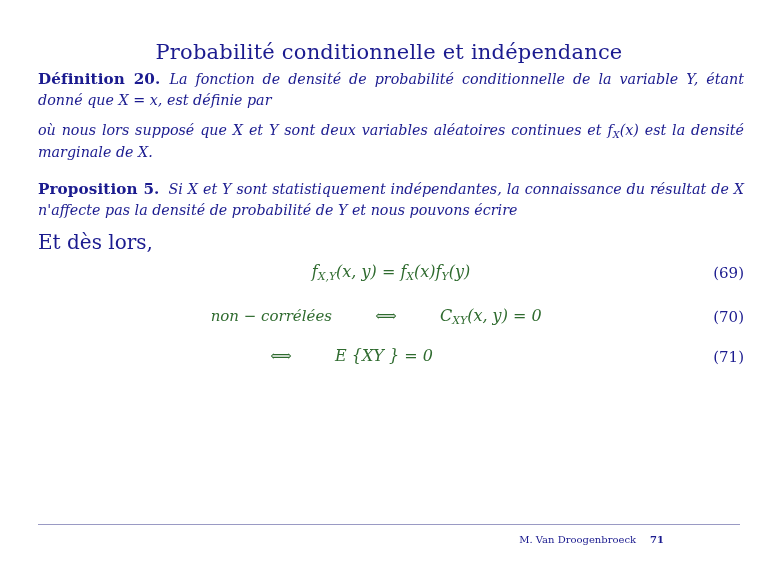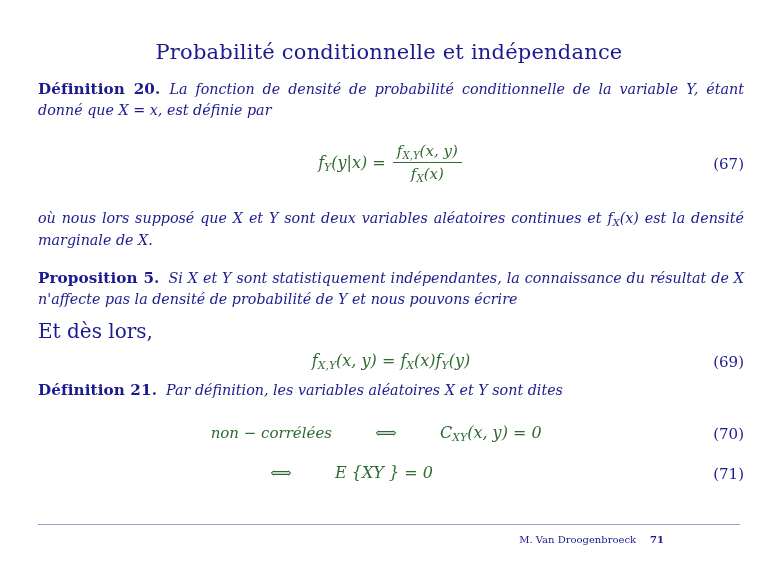--- a/index.html
+++ b/index.html
@@ -26,21 +26,21 @@
     left: 0;
     width: 778px;
     text-align: center;
     color: #1b1b8f;
     font-size: 21px;
     font-family: "DejaVu Serif", serif;
     letter-spacing: 0.2px;
   }
   .body {
     position: absolute;
-    top: 78px;
+    top: 68px;
     left: 38px;
     width: 706px;
   }
   .para {
     color: #1b1b8f;
     font-size: 14.3px;
     line-height: 1.45;
     font-style: italic;
     font-family: "DejaVu Serif", serif;
     text-align: justify;
@@ -189,31 +189,20 @@
 <div class="slide">
 
   <div class="title">Probabilité conditionnelle et indépendance</div>
 
   <div class="body">
 
     <div class="para">
       <span class="lead">Définition 20.</span><span class="lead-gap"></span><span>La fonction de densité de probabilité conditionnelle de la variable </span><span class="math">Y</span><span>, étant donné que </span><span class="math nowrap">X = x</span><span>, est définie par</span>
     </div>
 
-    <div class="eqrow" style="margin-top:22px; margin-bottom:24px;">
-      <div class="eqbody">
-        <span class="mathg">f</span><span class="mathg sub">Y</span><span class="mathg">(y|x)</span>
-        <span class="mathg upr">=</span>
-        <span class="frac">
-          <span class="num"><span class="mathg">f</span><span class="mathg sub">X,Y</span><span class="mathg">(x, y)</span></span>
-          <span class="den"><span class="mathg">f</span><span class="mathg sub">X</span><span class="mathg">(x)</span></span>
-        </span>
-      </div>
-      <div class="eqnum">(67)</div>
-    </div>
 
     <div class="para">
       <span>où nous lors supposé que </span><span class="math">X</span><span> et </span><span class="math">Y</span><span> sont deux variables aléatoires continues et </span><span class="math">f</span><span class="math sub">X</span><span class="math">(x)</span><span> est la densité marginale de </span><span class="math">X</span><span>.</span>
     </div>
 
     <div class="para" style="margin-top:16px;">
       <span class="lead">Proposition 5.</span><span class="lead-gap"></span><span>Si </span><span class="math">X</span><span> et </span><span class="math">Y</span><span> sont statistiquement indépendantes, la connaissance du résultat de </span><span class="math">X</span><span> n'affecte pas la densité de probabilité de </span><span class="math">Y</span><span> et nous pouvons écrire</span>
     </div>
 
 
@@ -221,23 +210,20 @@
 
     <div class="eqrow" style="margin-top:8px; margin-bottom:4px;">
       <div class="eqbody">
         <span class="mathg">f</span><span class="mathg sub">X,Y</span><span class="mathg">(x, y)</span>
         <span class="mathg upr">=</span>
         <span class="mathg">f</span><span class="mathg sub">X</span><span class="mathg">(x)</span><span class="mathg">f</span><span class="mathg sub">Y</span><span class="mathg">(y)</span>
       </div>
       <div class="eqnum">(69)</div>
     </div>
 
-    <div class="para" style="margin-top:6px; margin-bottom:4px;">
-      <span class="lead">Définition 21.</span><span class="lead-gap"></span><span>Par définition, les variables aléatoires </span><span class="math">X</span><span> et </span><span class="math">Y</span><span> sont dites</span>
-    </div>
 
     <div class="eqrow" style="margin-top:22px; margin-bottom:18px;">
       <div class="eqbody">
         <div class="twocol">
           <span class="lhs mathg">non − corrélées</span>
           <span class="mid mathg iff">⟺</span>
           <span class="rhs"><span class="mathg">C</span><span class="mathg sub">XY</span><span class="mathg">(x, y) = 0</span></span>
         </div>
       </div>
       <div class="eqnum">(70)</div>

